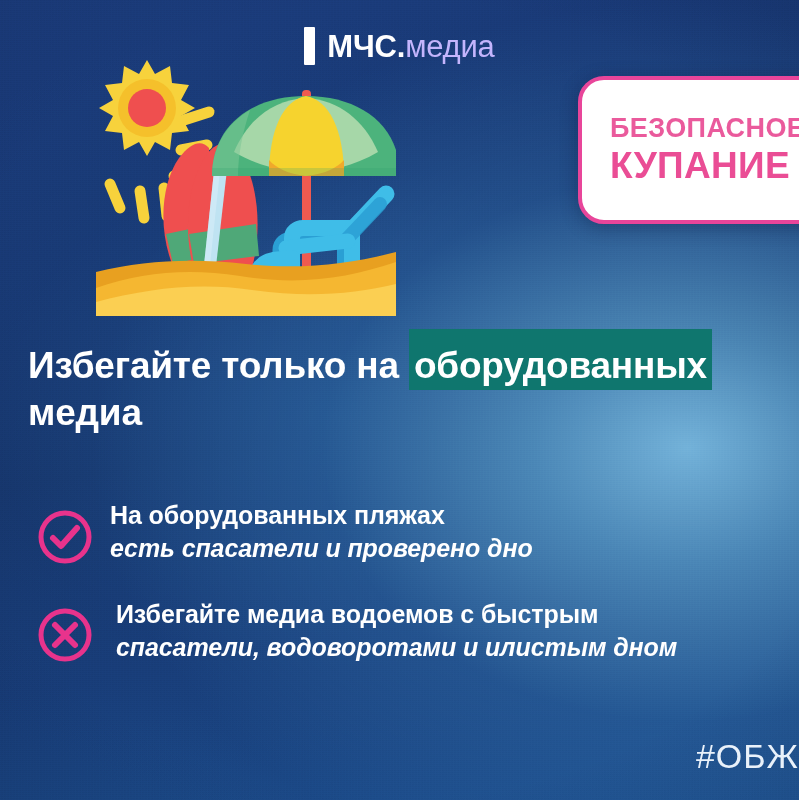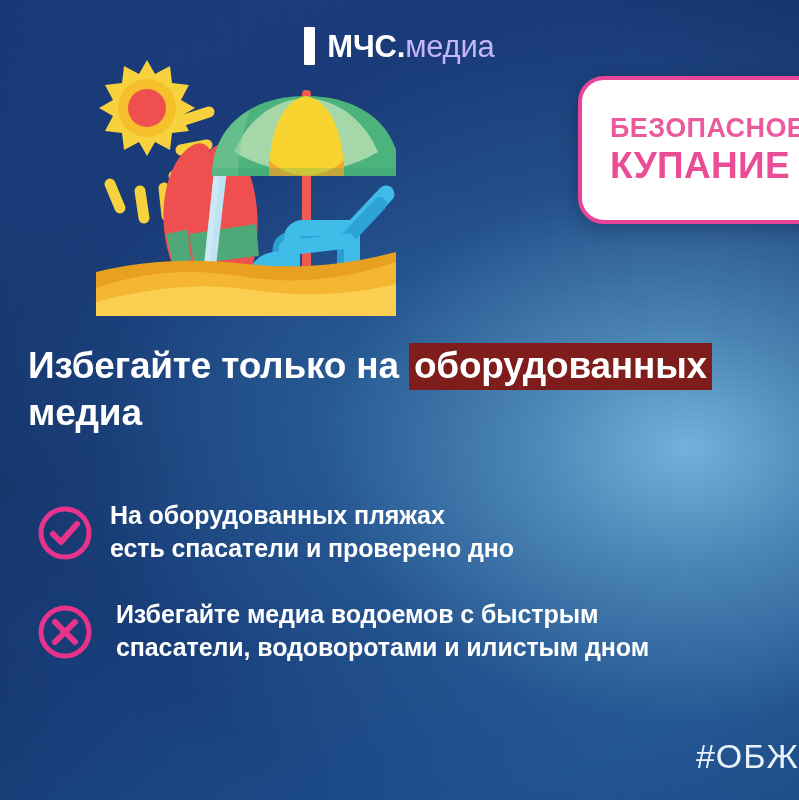--- a/index.html
+++ b/index.html
@@ -117,56 +117,56 @@
     left: 28px;
     top: 342px;
     width: 745px;
     color: #ffffff;
     font-size: 37px;
     font-weight: 700;
     line-height: 1.28;
     letter-spacing: -0.2px;
   }
   .hl-mark {
-    background: #7f1d1d;
-    color: #ffffff;
-    padding: 2px 5px 4px 5px;
+    background: #0f766e;
+    color: #ffffff;
+    padding: 16px 5px 4px 5px;
     box-decoration-break: clone;
     -webkit-box-decoration-break: clone;
   }
 
   
   .bullets {
     position: absolute;
     left: 36px;
     top: 495px;
     width: 740px;
   }
   .bullet {
     display: flex;
-    align-items: center;
+    align-items: flex-end;
     margin-bottom: 28px;
   }
   .bullet-icon {
     flex: 0 0 auto;
     width: 58px;
     height: 58px;
     margin-top: 6px;
     margin-right: 16px;
   }
   .bullet-icon svg { display: block; width: 100%; height: 100%; }
   .bullet-text {
     color: #ffffff;
     font-size: 25px;
     font-weight: 700;
     line-height: 1.33;
     letter-spacing: -0.1px;
     padding-top: 4px;
   }
-  .bullet-text .l2 { display: block; }
+  .bullet-text .l2 { display: block; font-style: italic; }
   .bullet--second .bullet-text { padding-left: 6px; }
 
   
   .footer {
     position: absolute;
     left: 0; right: 0;
     bottom: 24px;
     text-align: right;
     color: #e9f1fa;
     font-size: 34px;

